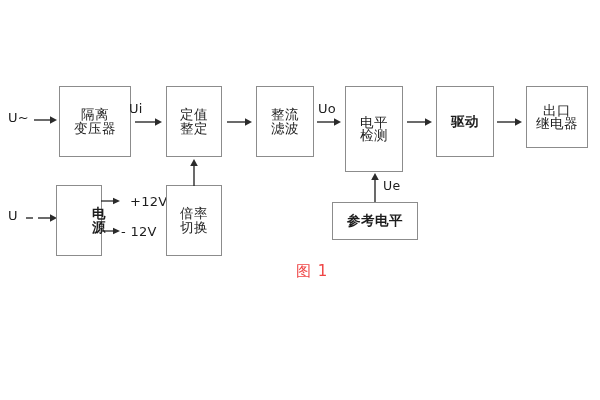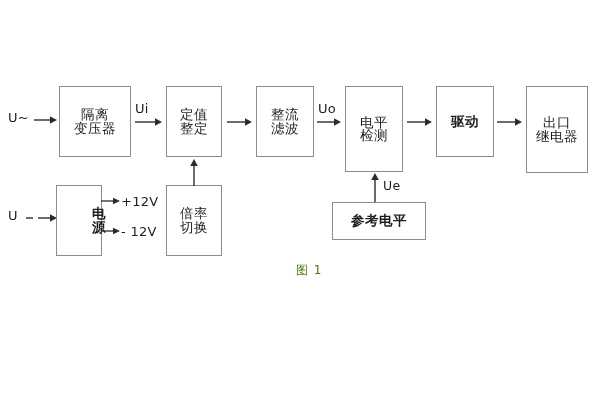--- a/index.html
+++ b/index.html
@@ -47,22 +47,22 @@
   .label {
     position: absolute;
     font-size: 13px;
     color: #1d1d1d;
     white-space: nowrap;
     letter-spacing: 0.3px;
   }
   .label.sm { font-size: 12.5px; }
   .caption {
     position: absolute;
-    font-size: 12px;
-    color: #4d7c0f;
+    font-size: 15px;
+    color: #ef4444;
     white-space: nowrap;
     letter-spacing: 1px;
   }
 
   
   .conn {
     position: absolute;
   }
   .conn svg { display: block; overflow: visible; }
 </style>
@@ -78,21 +78,21 @@
       <line x1="0" y1="5" x2="16" y2="5" stroke="#2b2b2b" stroke-width="1.4"></line>
       <polygon points="16,1.2 23,5 16,8.8" fill="#2b2b2b"></polygon>
     </svg>
   </div>
 
   <div class="node" style="left:59px; top:86px; width:72px; height:71px;">
     <span class="ln">隔离</span>
     <span class="ln">变压器</span>
   </div>
 
-  <div class="label" style="left:135px; top:101px;">Ui</div>
+  <div class="label" style="left:129px; top:101px;">Ui</div>
 
   <div class="conn" style="left:135px; top:117px;">
     <svg width="28" height="10" viewBox="0 0 28 10">
       <line x1="0" y1="5" x2="20" y2="5" stroke="#2b2b2b" stroke-width="1.4"></line>
       <polygon points="20,1.2 27,5 20,8.8" fill="#2b2b2b"></polygon>
     </svg>
   </div>
 
   <div class="node" style="left:166px; top:86px; width:56px; height:71px;">
     <span class="ln">定值</span>
@@ -136,21 +136,21 @@
     <span class="ln">驱动</span>
   </div>
 
   <div class="conn" style="left:497px; top:117px;">
     <svg width="26" height="10" viewBox="0 0 26 10">
       <line x1="0" y1="5" x2="18" y2="5" stroke="#2b2b2b" stroke-width="1.4"></line>
       <polygon points="18,1.2 25,5 18,8.8" fill="#2b2b2b"></polygon>
     </svg>
   </div>
 
-  <div class="node" style="left:526px; top:86px; width:62px; height:87px;">
+  <div class="node" style="left:526px; top:86px; width:62px; height:62px;">
     <span class="ln">出口</span>
     <span class="ln">继电器</span>
   </div>
 
   <div class="label" style="left:8px; top:208px;">U</div>
 
   <div class="conn" style="left:25px; top:213px;">
     <svg width="33" height="10" viewBox="0 0 33 10">
       <line x1="1" y1="5" x2="8" y2="5" stroke="#2b2b2b" stroke-width="1.4"></line>
       <line x1="13" y1="5" x2="25" y2="5" stroke="#2b2b2b" stroke-width="1.4"></line>
@@ -161,21 +161,21 @@
   <div class="node single" style="left:56px; top:185px; width:46px; height:71px;padding-left:40px;">
     <span class="ln">电源</span>
   </div>
 
   <div class="conn" style="left:101px; top:196px;">
     <svg width="20" height="10" viewBox="0 0 20 10">
       <line x1="0" y1="5" x2="12" y2="5" stroke="#2b2b2b" stroke-width="1.3"></line>
       <polygon points="12,1.8 19,5 12,8.2" fill="#2b2b2b"></polygon>
     </svg>
   </div>
-  <div class="label" style="left:121px; top:194px;">+12V</div>
+  <div class="label" style="left:130px; top:194px;">+12V</div>
 
   <div class="conn" style="left:101px; top:226px;">
     <svg width="20" height="10" viewBox="0 0 20 10">
       <line x1="0" y1="5" x2="12" y2="5" stroke="#2b2b2b" stroke-width="1.3"></line>
       <polygon points="12,1.8 19,5 12,8.2" fill="#2b2b2b"></polygon>
     </svg>
   </div>
   <div class="label" style="left:121px; top:224px;">- 12V</div>
 
   <div class="node" style="left:166px; top:185px; width:56px; height:71px;">
@@ -183,21 +183,21 @@
     <span class="ln">切换</span>
   </div>
 
   <div class="conn" style="left:189px; top:158px;">
     <svg width="10" height="28" viewBox="0 0 10 28">
       <line x1="5" y1="28" x2="5" y2="8" stroke="#2b2b2b" stroke-width="1.4"></line>
       <polygon points="1.2,8 5,1 8.8,8" fill="#2b2b2b"></polygon>
     </svg>
   </div>
 
-  <div class="node single" style="left:332px; top:202px; width:94px; height:38px;">
+  <div class="node single" style="left:332px; top:202px; width:86px; height:38px;">
     <span class="ln">参考电平</span>
   </div>
 
   <div class="conn" style="left:370px; top:172px;">
     <svg width="10" height="30" viewBox="0 0 10 30">
       <line x1="5" y1="30" x2="5" y2="8" stroke="#2b2b2b" stroke-width="1.4"></line>
       <polygon points="1.2,8 5,1 8.8,8" fill="#2b2b2b"></polygon>
     </svg>
   </div>
   <div class="label sm" style="left:383px; top:178px;">Ue</div>

